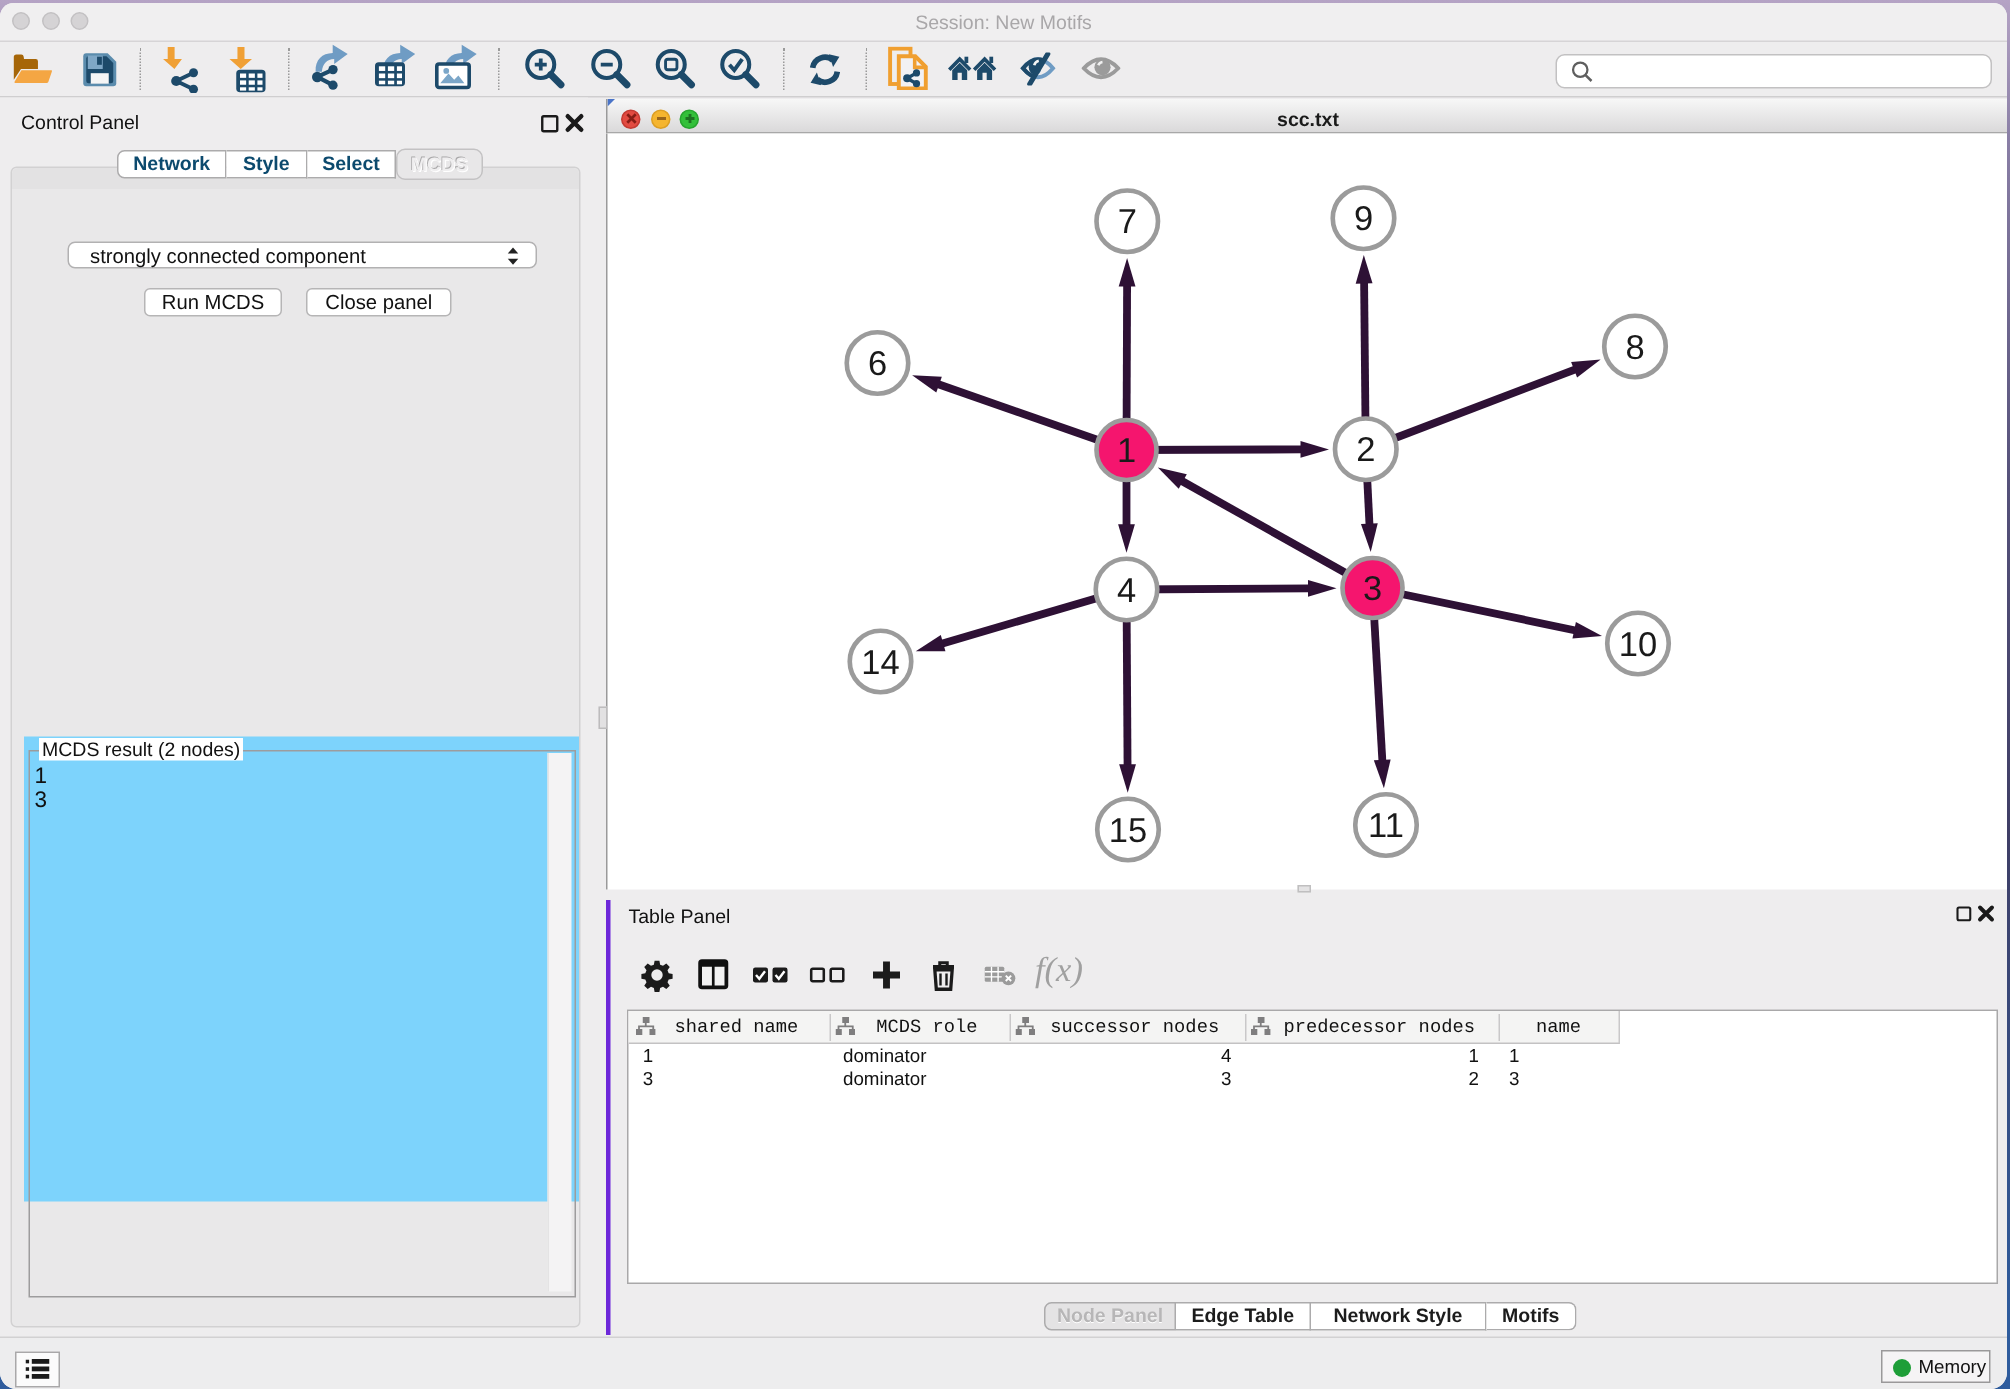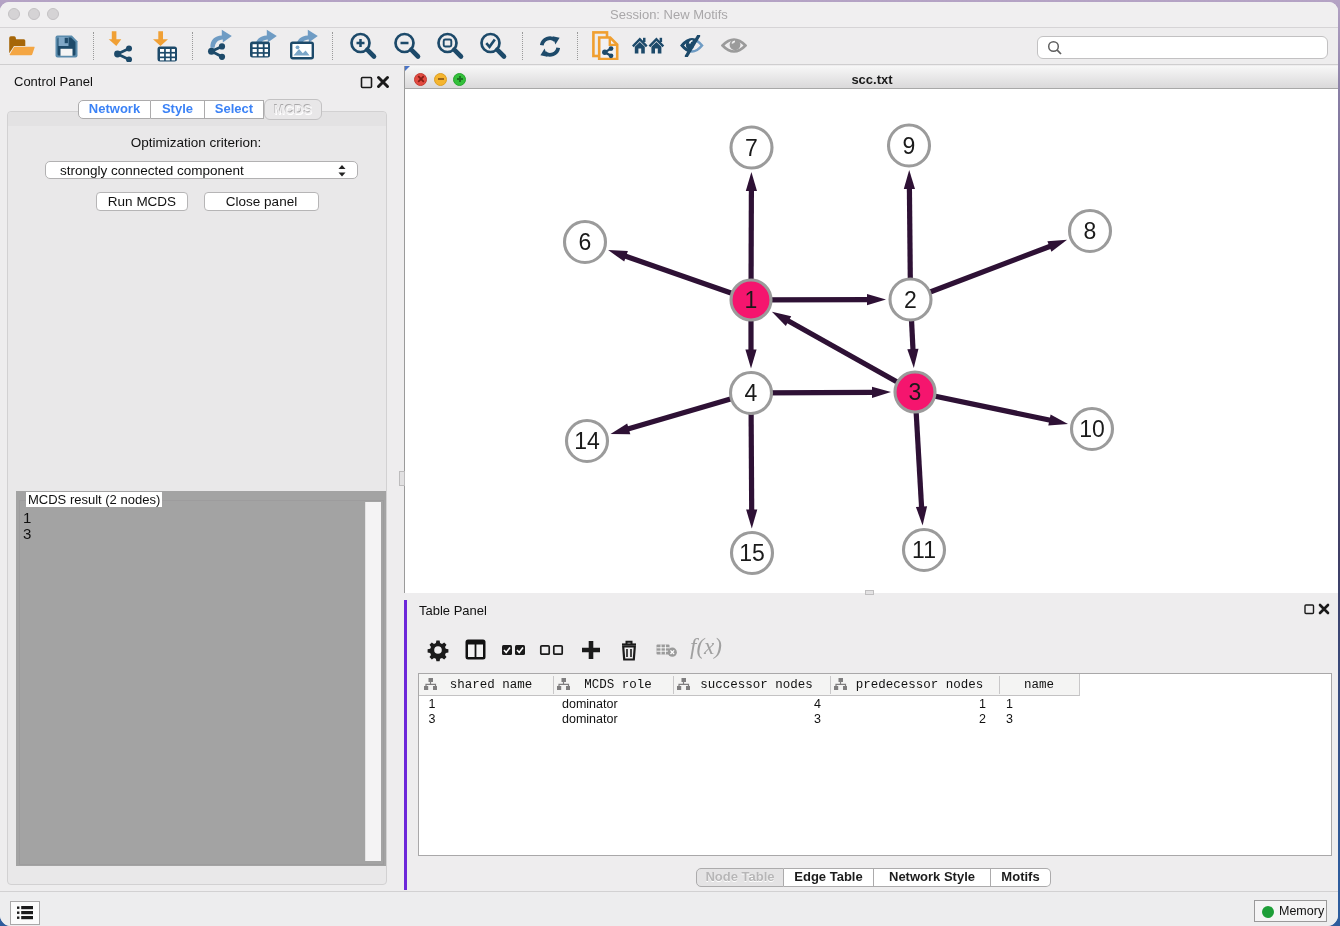--- a/index.html
+++ b/index.html
@@ -18,21 +18,21 @@
   
   #toolbar{position:absolute;left:0;top:26px;width:1338px;height:36px;background:#eeedee;
     border-bottom:1px solid #cfcecf;}
   .tsep{position:absolute;top:4px;height:28px;width:0;border-left:1px dotted #9a9a9a;}
   #search{position:absolute;left:1037px;top:8px;width:289px;height:21px;background:#fff;
     border:1px solid #c2c1c2;border-radius:6px;}
   
   #cpanel{position:absolute;left:0;top:63px;width:392px;height:825px;background:#eeedee;}
   #cp-title{position:absolute;left:14px;top:9px;font-size:13px;color:#111;}
   #cp-tabs{position:absolute;left:78px;top:35px;height:19px;display:flex;
-    font-size:13px;color:#3b82f6;}
+    font-size:13px;color:#0c4a6e;}
   .seg{background:#fff;border:1px solid #acabac;border-left:none;line-height:16px;
     text-align:center;box-sizing:border-box;font-weight:bold;}
   .seg.first{border-left:1px solid #acabac;border-radius:5px 0 0 5px;}
   #mcdstab{position:absolute;left:264px;top:33.5px;width:58px;height:21px;
     background:#e8e7e8;border:1px solid #c3c2c3;border-radius:6px;box-sizing:border-box;
     text-align:center;line-height:19px;font-size:13px;font-weight:bold;color:#efeeef;
     text-shadow:-0.6px -0.6px 0 #a8a7a8, 0.6px 0.6px 0 #ffffff;}
   #cp-content{position:absolute;left:7px;top:46px;width:378px;height:772px;
     background:#e9e8e9;border:1px solid #d2d1d2;border-radius:4px;}
   
@@ -43,21 +43,21 @@
     border-left:1px solid #9a9a9a;box-sizing:border-box;}
   #tablepanel{position:absolute;left:404px;top:598px;width:934px;height:290px;background:#eeedee;border-left:3px solid #6d28d9;box-sizing:border-box;}
   
   #statusbar{position:absolute;left:0;top:889px;width:1338px;height:35px;background:#ededee;
     border-top:1px solid #d2d1d2;}
   .mtl{position:absolute;top:6.5px;width:13px;height:13px;border-radius:50%;border:1px solid;box-sizing:border-box;}
   #dropdown{position:absolute;left:37px;top:49px;width:311px;height:16px;background:#fff;
     border:1px solid #b2b1b2;border-radius:5px;}
   .cpbtn{position:absolute;top:80px;height:18.5px;background:#fff;border:1px solid #b6b5b6;
     border-radius:4px;text-align:center;font-size:13.5px;color:#111;line-height:18px;box-sizing:border-box;}
-  #mcds-box{position:absolute;left:8px;top:379px;width:370px;height:375px;background:#a3a3a3;}
+  #mcds-box{position:absolute;left:8px;top:379px;width:370px;height:310px;background:#7dd3fc;}
   #mcds-border{position:absolute;left:3px;top:9px;width:363px;height:363px;
     border:1px solid #9d9c9d;}
   #mcds-label{position:absolute;left:10px;top:0.5px;font-size:13px;color:#111;background:#fff;
     padding:0 2px;}
   #mcds-scroll{position:absolute;left:349px;top:11px;width:15px;height:359px;background:#f4f3f4;
     border-left:1px solid #e4e3e4;}
   #ttable{position:absolute;left:11px;top:73px;width:914px;height:183px;background:#fff;
     border:1px solid #a9a8a9;box-sizing:border-box;}
   #thead{position:absolute;left:0;top:0;width:660px;height:21px;background:#f4f4f3;
     border-bottom:1px solid #c3c2c3;border-right:1px solid #c9c8c9;}
@@ -249,30 +249,29 @@
   <div id="cpanel">
     <div id="cp-title">Control Panel</div>
     <svg width="13" height="13" style="position:absolute;left:360px;top:11px;">
       <rect x="1.5" y="1.5" width="10" height="10" fill="none" stroke="#1a1a1a" stroke-width="1.6" rx="1"></rect>
       </svg>
     <svg width="14" height="14" style="position:absolute;left:376px;top:10px;">
       <path d="M2.5,2.5 L11.5,11.5 M11.5,2.5 L2.5,11.5" stroke="#1a1a1a" stroke-width="3" stroke-linecap="round"></path>
       </svg>
     <div id="cp-content">
       <div style="position:absolute;left:0;top:0;width:100%;height:14px;background:#e3e2e3;border-radius:4px 4px 0 0;"></div>
-      <div style="position:absolute;left:0;top:23px;width:376px;text-align:center;font-size:13.5px;color:#111;">Optimization criterion:</div>
       <div id="dropdown">
         <div style="position:absolute;left:14px;top:0.5px;font-size:13.5px;color:#111;">strongly connected component</div>
         <svg width="12" height="16" style="position:absolute;right:9px;top:0.5px;">
           <path d="M2.5,6 L6,2 L9.5,6 z" fill="#222"></path>
             <path d="M2.5,9.5 L6,13.5 L9.5,9.5 z" fill="#222"></path>
           </svg>
       </div>
       <div class="cpbtn" style="left:88px;width:92px;">Run MCDS</div>
-      <div class="cpbtn" style="left:196px;width:115px;">Close panel</div>
+      <div class="cpbtn" style="left:196px;width:97px;">Close panel</div>
       <div id="mcds-box">
         <div id="mcds-border"></div>
         <div id="mcds-label">MCDS result (2 nodes)</div>
         <div style="position:absolute;left:7px;top:19px;font-size:15px;color:#111;line-height:15.5px;">1<br>3</div>
         <div id="mcds-scroll"></div>
       </div>
     </div>
     <div id="cp-tabs">
       <div class="seg first" style="width:73px;">Network</div>
       <div class="seg" style="width:54px;">Style</div>
@@ -433,21 +432,21 @@
       <div class="trow" style="top:38px;">
         <div style="position:absolute;left:9.5px;">3</div>
         <div style="position:absolute;left:143px;">dominator</div>
         <div style="position:absolute;left:254px;width:148px;text-align:right;">3</div>
         <div style="position:absolute;left:411px;width:156px;text-align:right;">2</div>
         <div style="position:absolute;left:587px;">3</div>
       </div>
     </div>
 
     <div id="btabs">
-      <div class="seg first sel2" style="width:88px;border-radius:5px 0 0 5px;">Node Table</div>
+      <div class="seg first sel2" style="width:88px;border-radius:5px 0 0 5px;">Node Panel</div>
       <div class="seg" style="width:90px;">Edge Table</div>
       <div class="seg" style="width:117px;">Network Style</div>
       <div class="seg" style="width:60px;border-radius:0 5px 5px 0;">Motifs</div>
     </div>
   </div>
   <div id="statusbar">
     <div style="position:absolute;left:10px;top:9px;width:28px;height:22px;background:#fbfbfb;border:1px solid #a9a8a9;">
       <svg width="16" height="14" style="position:absolute;left:6px;top:4px;" viewBox="0 0 16 14">
         <g fill="#1b1b1b">
             <rect x="0" y="0.5" width="2.4" height="2.4"></rect>

